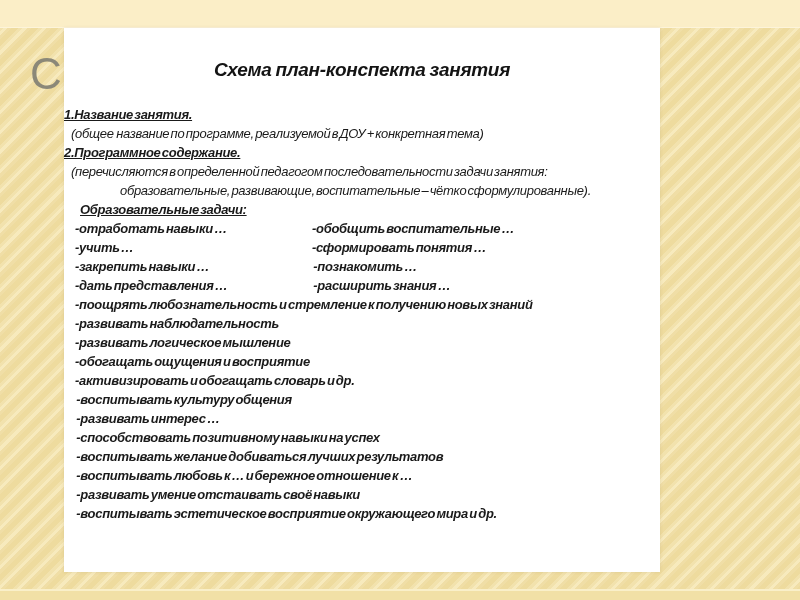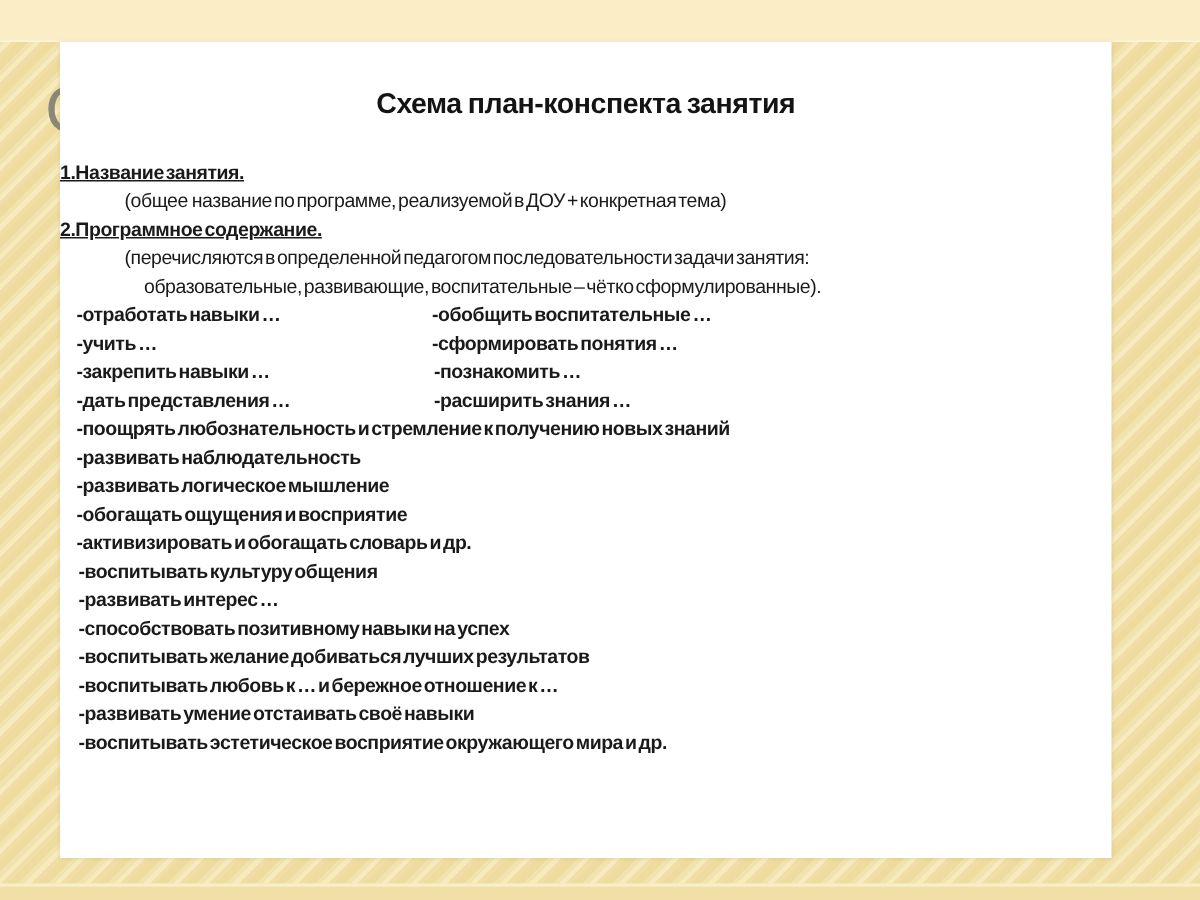--- a/index.html
+++ b/index.html
@@ -40,26 +40,27 @@
     position: absolute;
     left: 30px;
     top: 52px;
     font-size: 44px;
     line-height: 44px;
     color: #8b8878;
     font-family: "Liberation Sans", sans-serif;
   }
   .panel {
     position: absolute;
-    left: 40px;
+    left: 64px;
     top: 28px;
-    width: 701px;
+    width: 596px;
     height: 544px;
     background: #ffffff;
     box-shadow: 0 0 3px rgba(120,100,60,0.15);
+    font-style: italic;
   }
   .title {
     margin-top: 30px;
     text-align: center;
     font-size: 19px;
     line-height: 23px;
     font-weight: bold;
     color: #141414;
     letter-spacing: -0.3px;
     word-spacing: -1px;
@@ -70,21 +71,21 @@
     line-height: 19px;
     color: #1a1a1a;
     letter-spacing: -0.3px;
     word-spacing: -2px;
   }
   .line { white-space: pre; }
   .h-num {
     font-weight: bold;
     text-decoration: underline;
   }
-  .paren { padding-left: 7px; margin-left: 36px; }
+  .paren { padding-left: 7px; }
   .paren2 { padding-left: 56px; }
   .sec {
     padding-left: 16px;
     font-weight: bold;
     text-decoration: underline;
   }
   .item { padding-left: 11px; font-weight: bold; }
   .cols {
     display: grid;
     grid-template-columns: 237px auto;
@@ -105,20 +106,21 @@
     <div class="title">Схема план-конспекта занятия</div>
 
     <div class="doc-body">
       <div class="line h-num">1.Название занятия.</div>
       <div class="line paren">(общее  название по программе, реализуемой в ДОУ + конкретная тема)</div>
 
       <div class="line h-num">2.Программное содержание.</div>
       <div class="line paren">(перечисляются в определенной педагогом последовательности задачи занятия:</div>
       <div class="line paren2">образовательные, развивающие, воспитательные – чётко сформулированные).</div>
 
+      <div class="line sec">Образовательные задачи:</div>
       <div class="cols">
         <span>-отработать навыки …</span>
           <span>-обобщить воспитательные …</span>
       </div>
       <div class="cols">
         <span>-учить …</span>
           <span>-сформировать понятия …</span>
       </div>
       <div class="cols">
         <span>-закрепить навыки …</span>

